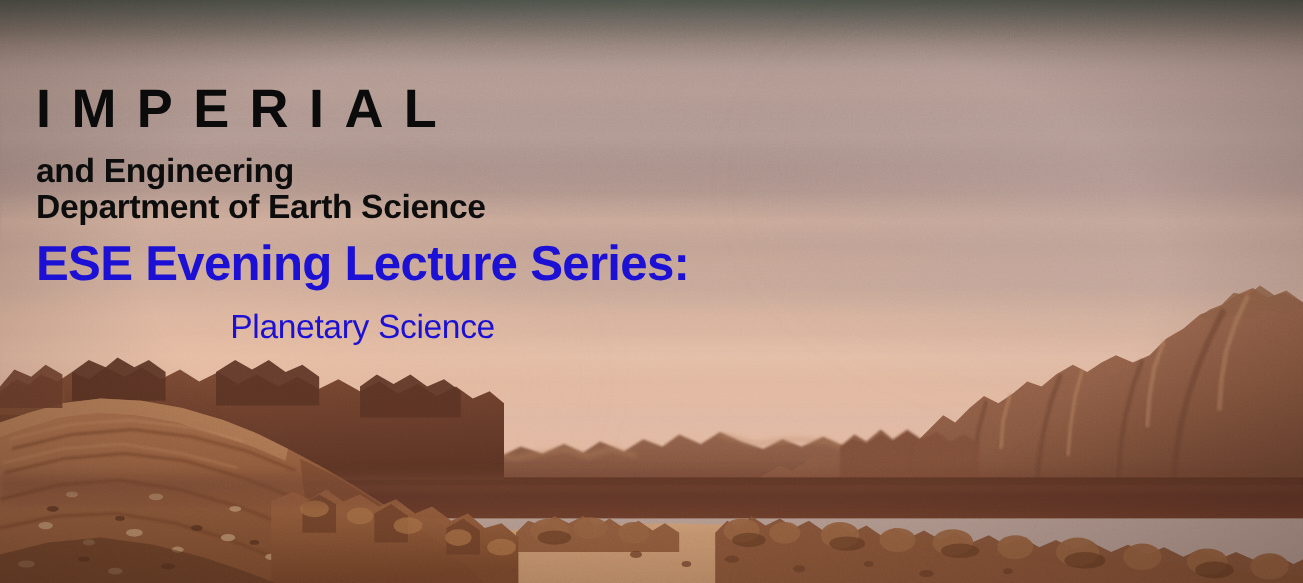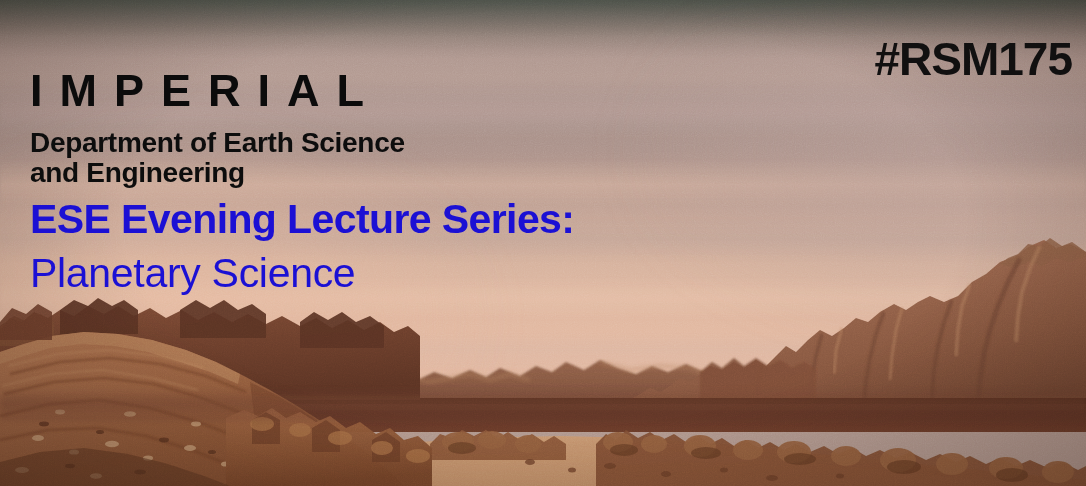--- a/index.html
+++ b/index.html
@@ -165,34 +165,35 @@
     line-height: 50px;
     letter-spacing: -1px;
     color: #111010;
     white-space: nowrap;
   }
 
   .title-block {
     position: absolute;
     left: 30px;
     top: 195px;
+    text-align: center;
   }
   .title-main {
     font-family: "Liberation Sans", sans-serif;
     font-weight: 700;
     font-size: 41px;
     line-height: 48px;
     letter-spacing: -0.6px;
     color: #1b10d4;
     white-space: nowrap;
   }
   .title-sub {
     font-family: "Liberation Sans", sans-serif;
     font-weight: 400;
-    font-size: 41px;
+    font-size: 28px;
     line-height: 52px;
     letter-spacing: -0.3px;
     color: #1b10d4;
     white-space: nowrap;
     margin-top: 4px;
   }
 </style>
 </head>
 <body>
 
@@ -468,26 +469,25 @@
     <rect width="1086" height="486" filter="url(#grainF)"></rect>
   </svg>
 
   <div class="vignette"></div>
 
   <div class="overlay">
 
     <div class="logo-block">
       <div class="imperial-word">IMPERIAL</div>
       <div class="dept-wrap">
+        <div class="dept-line">and Engineering</div>
         <div class="dept-line">Department of Earth Science</div>
-        <div class="dept-line">and Engineering</div>
       </div>
     </div>
 
-    <div class="hashtag">#RSM175</div>
 
     <div class="title-block">
       <div class="title-main">ESE Evening Lecture Series:</div>
       <div class="title-sub">Planetary Science</div>
     </div>
 
   </div>
 </div>
 
 </body></html>

